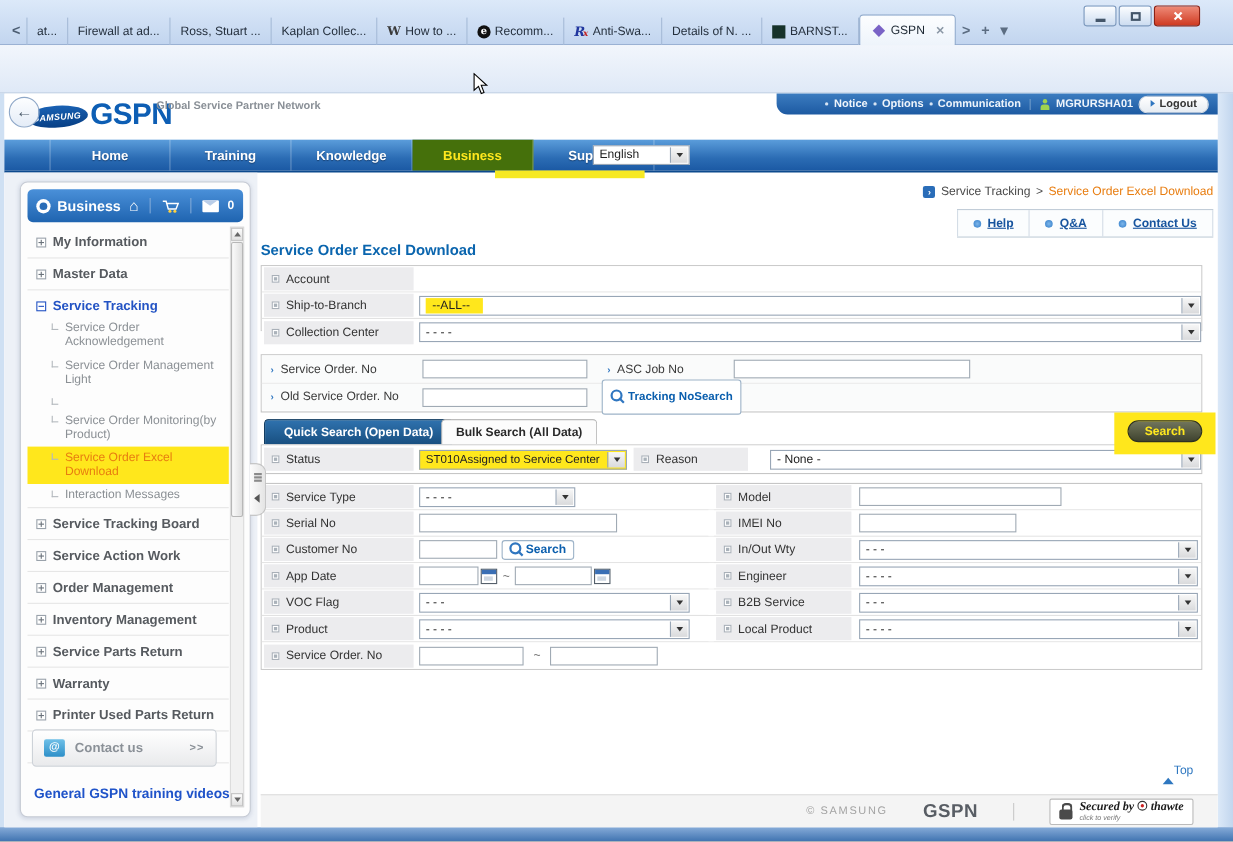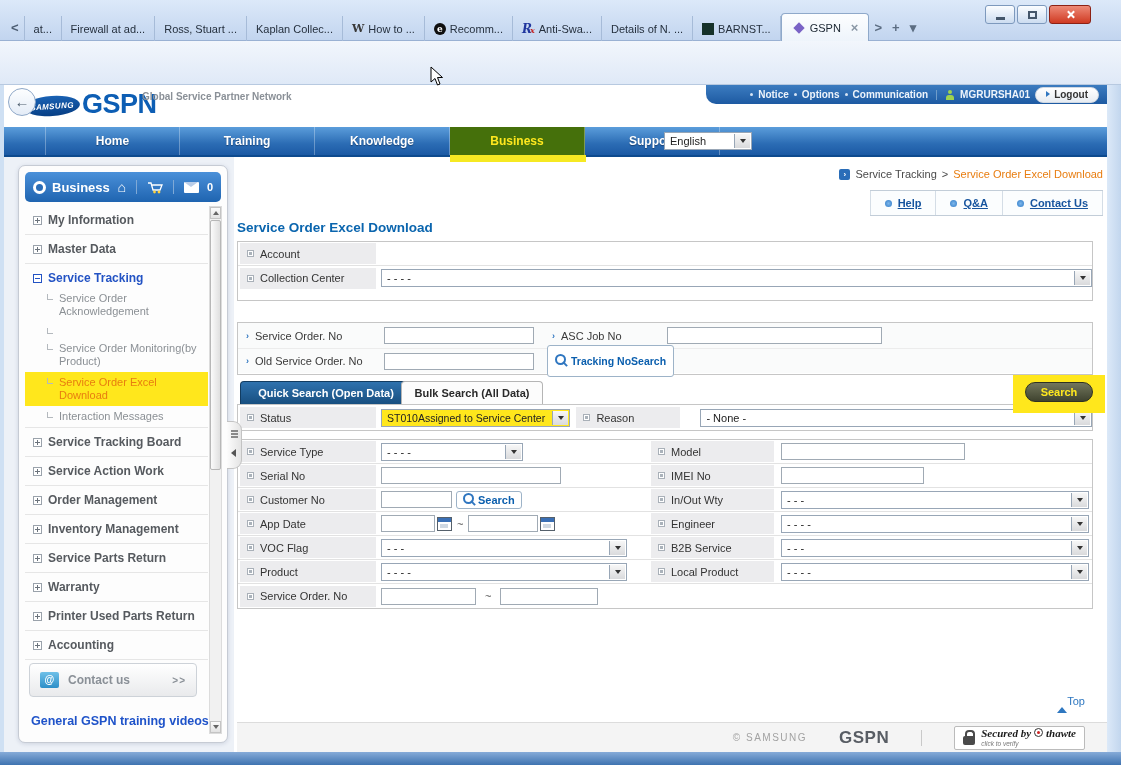--- a/index.html
+++ b/index.html
@@ -110,21 +110,21 @@
   .person::after { content:""; position:absolute; left:1px; bottom:0; width:8px; height:5px; border-radius:3px 3px 0 0; background:#9fd34f; }
   .logout { background:linear-gradient(#ffffff,#e7ecf2); border:1px solid #d0d8e2; border-radius:9px; color:#333;
     padding:1px 10px 2px; display:flex; gap:4px; align-items:center; font-size:10px; font-weight:bold; }
   .logout::before { content:""; width:0; height:0; border-top:3px solid transparent; border-bottom:3px solid transparent;
     border-left:4px solid #2f76c0; }
 
   
   .mainnav { position:absolute; left:4px; top:127px; width:1103px; height:30px;
     background:linear-gradient(#5b9ddb,#2b6cb4 60%,#1b59a4); border-bottom:2px solid #0d4a8e;
     display:flex; padding-left:41px; }
-  .nav-item { width:135px; display:flex; align-items:center; justify-content:center; color:#fff; font-weight:bold;
+  .nav-item { width:110px; display:flex; align-items:center; justify-content:center; color:#fff; font-weight:bold;
     font-size:12px; text-shadow:0 1px 1px rgba(10,30,60,.5); border-right:1px solid rgba(255,255,255,.3); }
   .nav-item:first-child { border-left:1px solid rgba(255,255,255,.3); }
   .nav-item.active { background:#45700b; color:#ffe81e; text-shadow:none; }
   .biz-streak { position:absolute; left:450px; top:155px; width:136px; height:7px; background:#f6e923; z-index:5; }
   .lang { position:absolute; right:56px; top:5px; width:88px; }
 
   
   .main-bg { position:absolute; left:4px; top:157px; width:1103px; height:595px; background:#fff; }
   .left-strip { position:absolute; left:4px; top:157px; width:230px; height:595px; background:#edf1f7; }
 
@@ -409,20 +409,24 @@
       <div class="m-top open">
           <span class="pm blue"></span>
           <span>Service Tracking</span>
         </div>
       <div class="m-sub">
           <span class="l-ico"></span>
           <span>Service Order Acknowledgement</span>
         </div>
       <div class="m-sub">
           <span class="l-ico"></span>
+          <span>Service Order Management Light</span>
+        </div>
+      <div class="m-sub">
+          <span class="l-ico"></span>
         </div>
       <div class="m-sub">
           <span class="l-ico"></span>
           <span>Service Order Monitoring(by Product)</span>
         </div>
       <div class="m-sub active">
           <span class="l-ico"></span>
           <span>Service Order Excel Download</span>
         </div>
       <div class="m-sub last">
@@ -506,20 +510,30 @@
 
   <div class="page-title">Service Order Excel Download</div>
 
   <div class="fbox" style="top:241px; height:60px;">
     <div class="frow">
       <div class="flab">
           <span class="blt"></span>
           <span>Account</span>
         </div>
       <span style="font-size:11px;color:#bbb;padding-left:6px;"></span>
+    </div>
+    <div class="frow">
+      <div class="flab">
+          <span class="blt"></span>
+          <span>Ship-to-Branch</span>
+        </div>
+      <div class="sel" style="margin-left:3px; width:711px;">
+        <span class="hl-chip">--ALL--</span>
+        <span class="sarrow"></span>
+      </div>
     </div>
     <div class="frow">
       <div class="flab">
           <span class="blt"></span>
           <span>Collection Center</span>
         </div>
       <div class="sel" style="margin-left:3px; width:711px;">
         <span>- - - -</span>
         <span class="sarrow"></span>
       </div>

